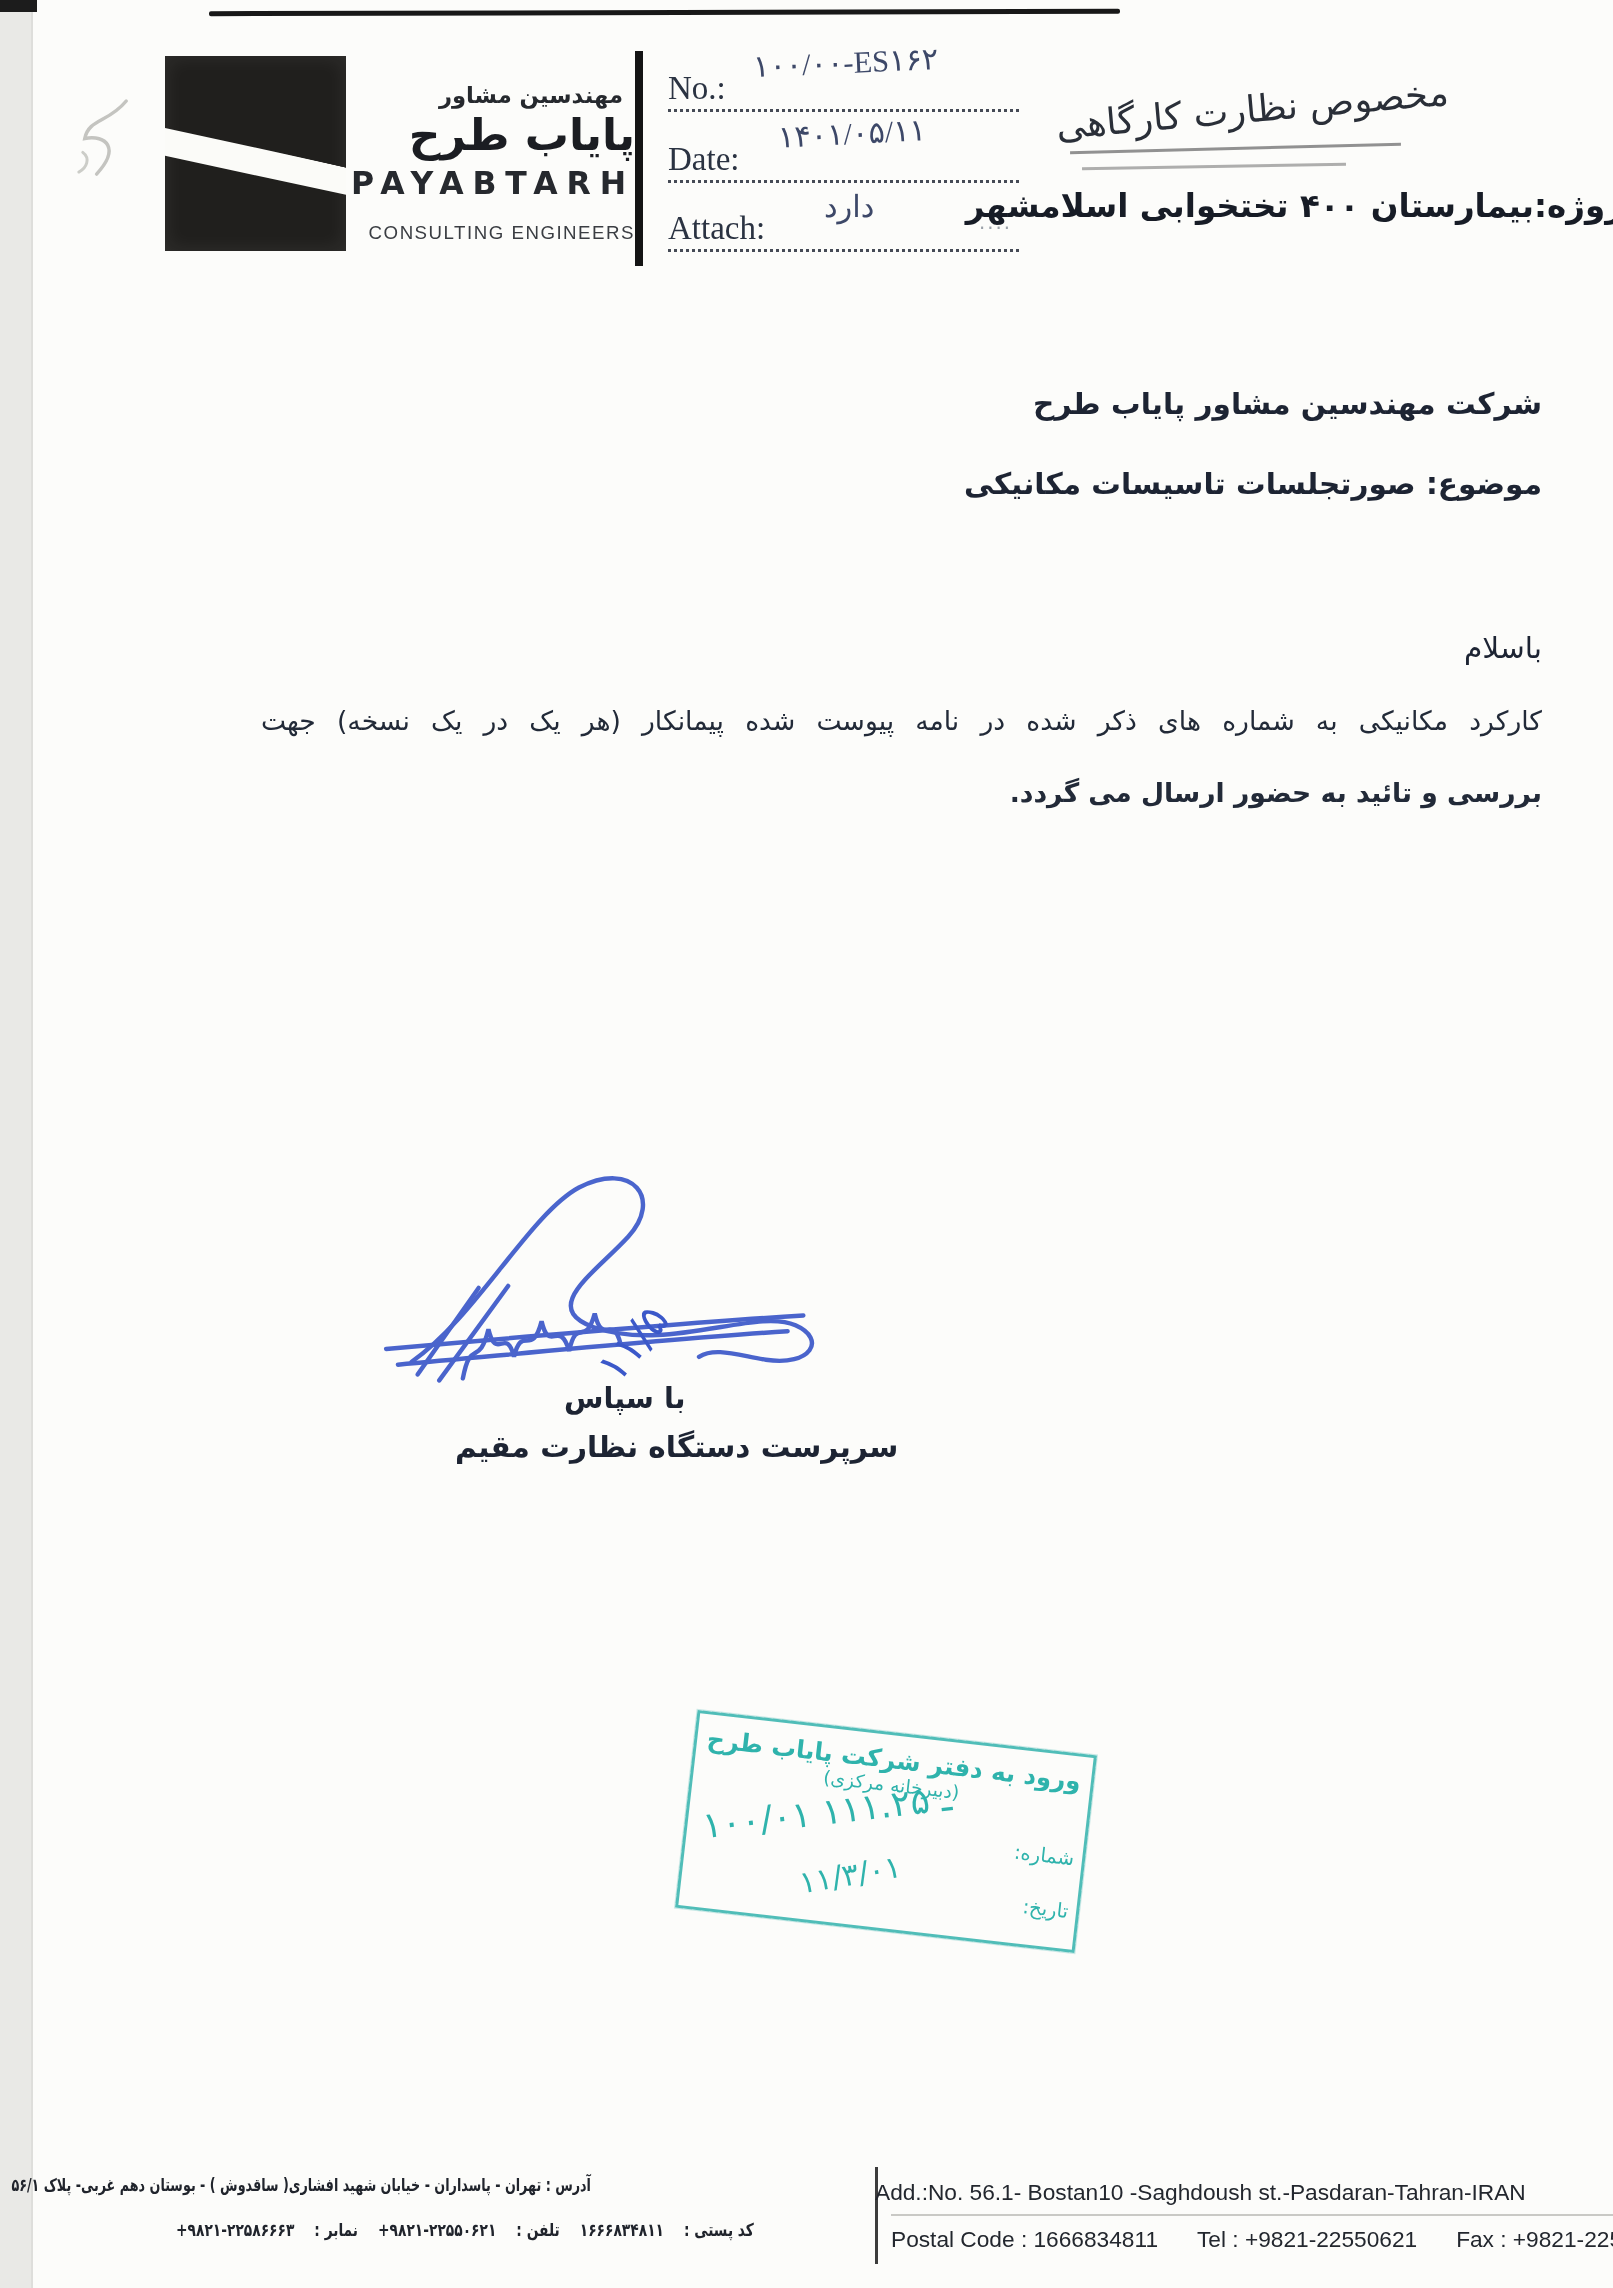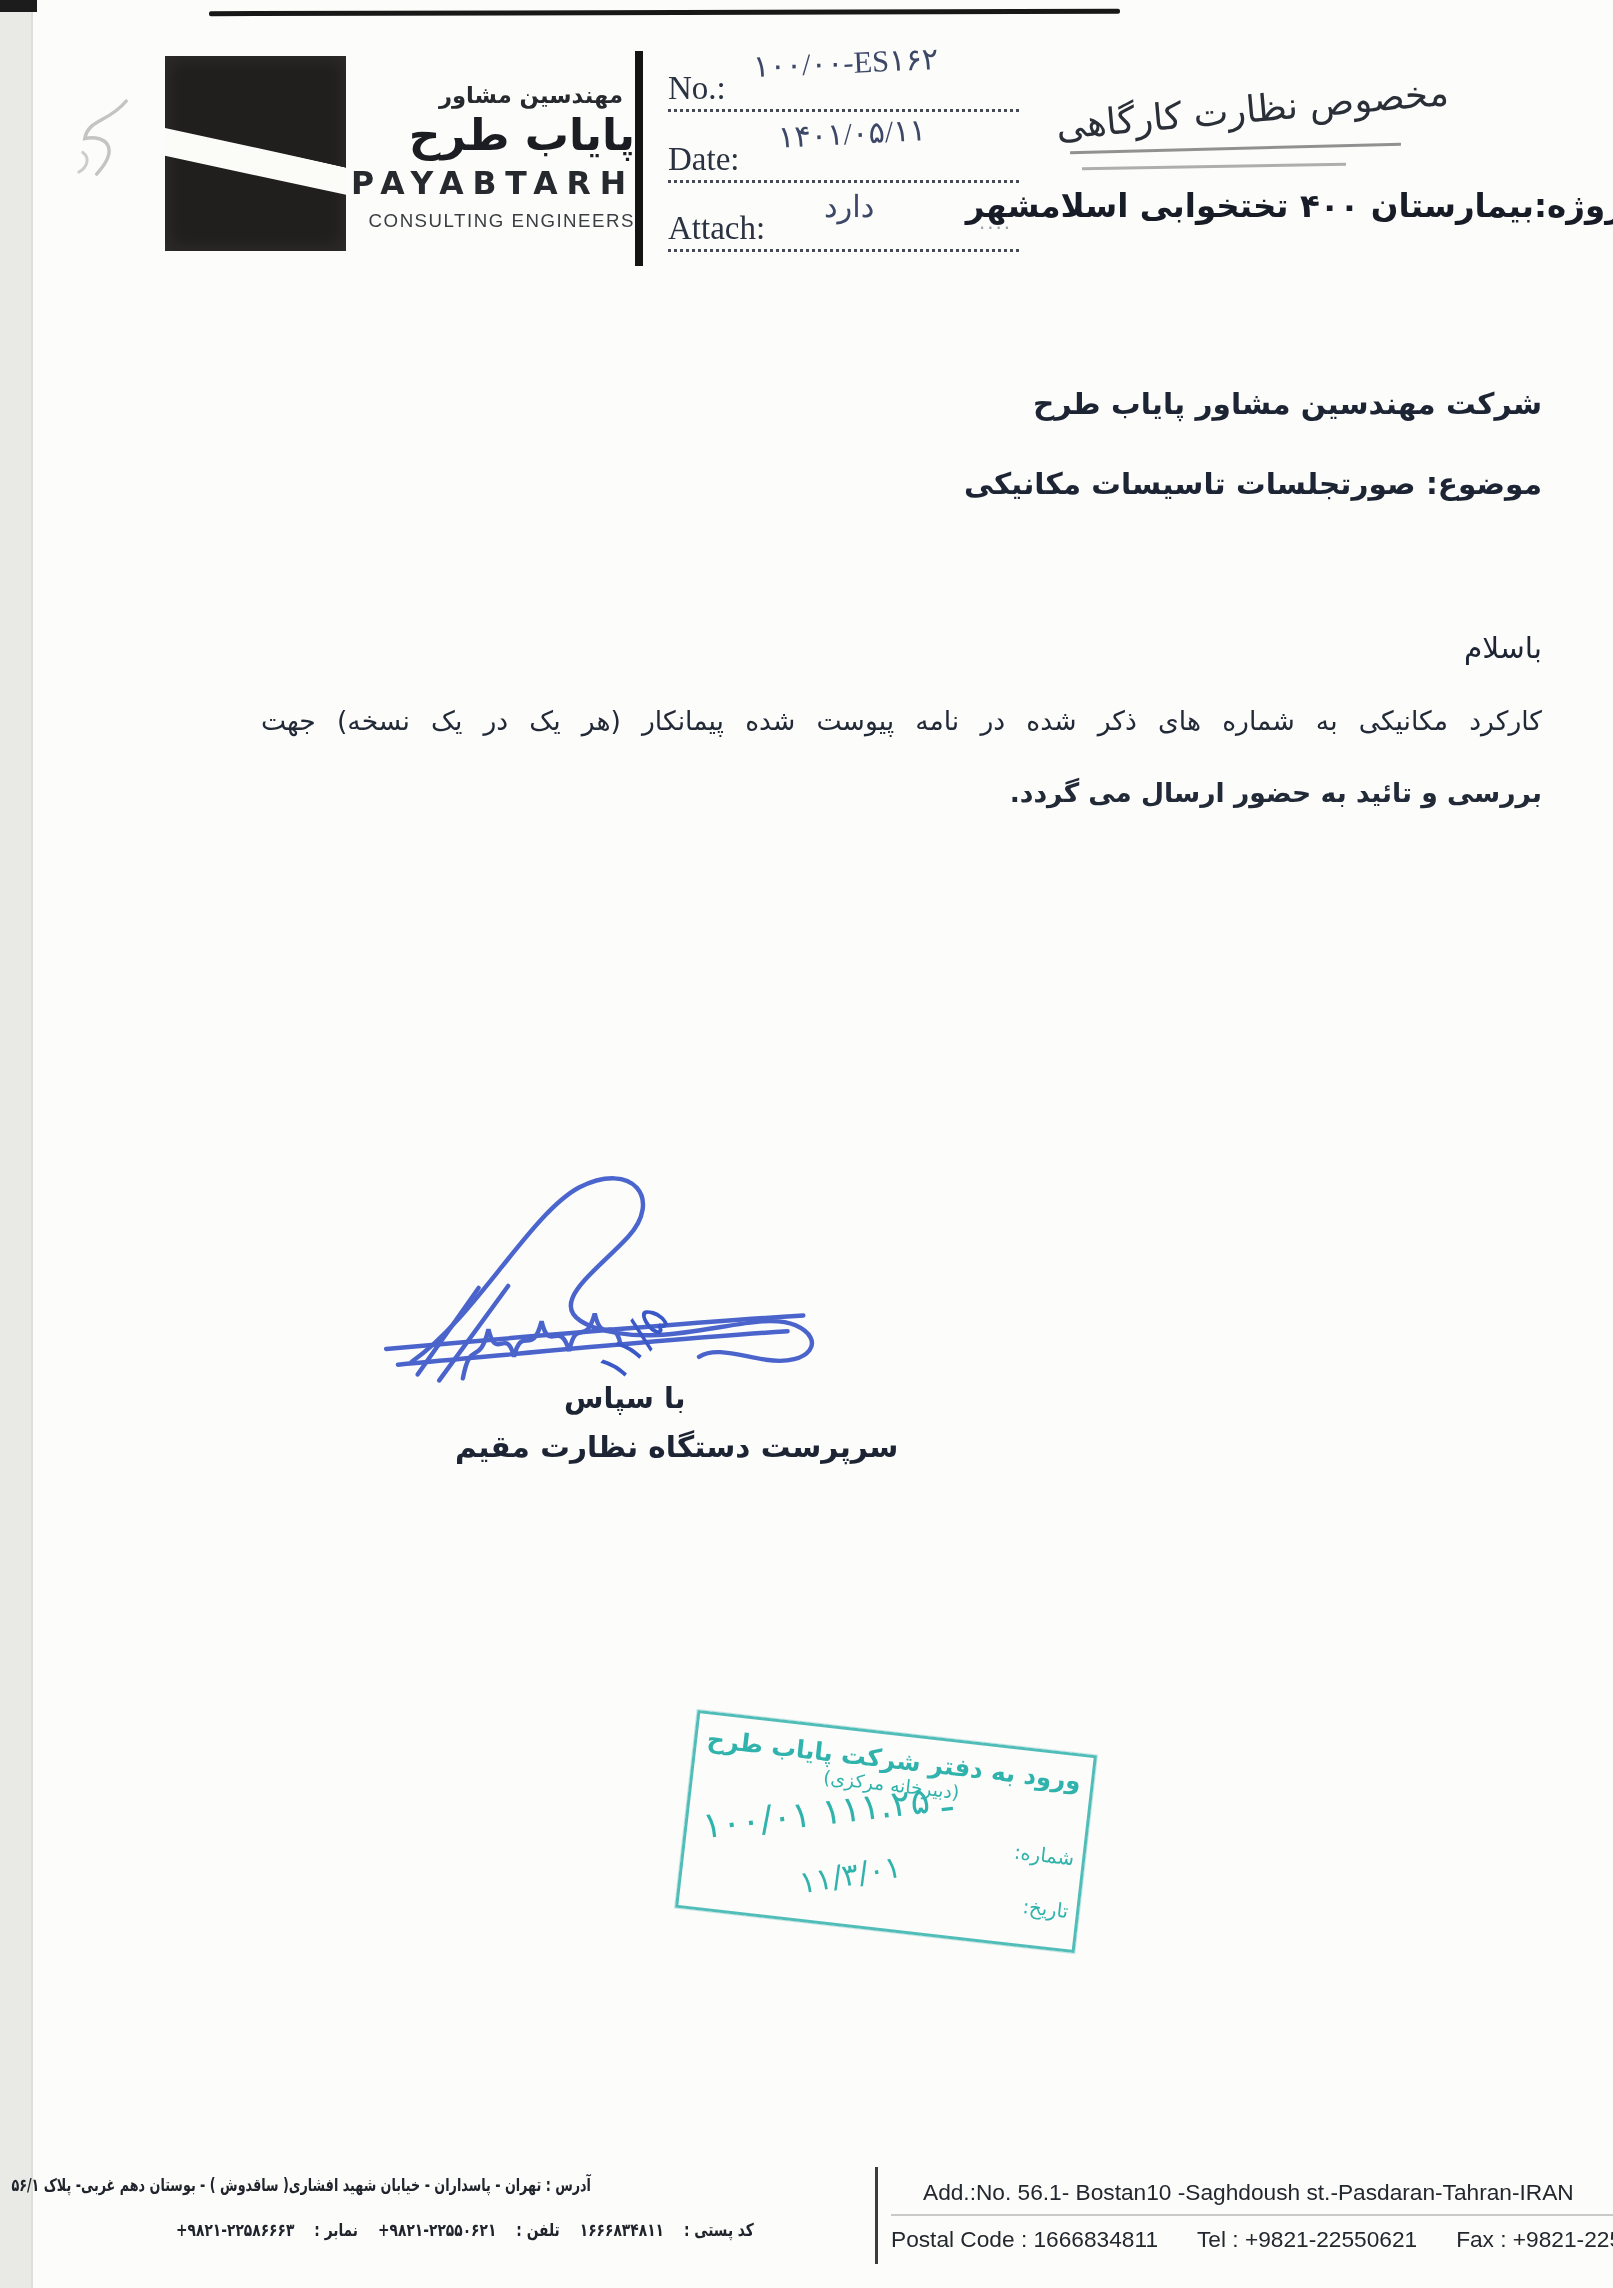--- a/index.html
+++ b/index.html
@@ -17,21 +17,21 @@
 
   
   .logo-square { left:165px; top:56px; width:181px; height:195px; background:#201f1d;
                  box-shadow:inset 0 0 21.7px rgba(255,255,255,.08); overflow:hidden; }
   .logo-stripe { position:absolute; left:-9.9px; top:91px; width:202px; height:29.6px; background:#fbfbf8;
                  transform:rotate(13deg); clip-path:polygon(0 8%, 95% 0, 100% 90%, 2% 100%); }
   .logo-text { left:347px; top:83px; width:288px; text-align:right; line-height:1.12; }
   .logo-fa-small { font-size:22.7px; font-weight:bold; color:#26292e; padding-left:2px; padding-right:12px; }
   .logo-fa-large { font-size:44px; font-weight:bold; color:#1b1d22; margin-top:2px; }
   .logo-en { font-size:31.5px; font-weight:bold; letter-spacing:8.9px; color:#26292e; margin-top:5.9px; white-space:nowrap; }
-  .logo-en-sub { font-size:18.7px; letter-spacing:1.5px; color:#3a3d42; margin-top:10px; font-family:"Liberation Sans",sans-serif; }
+  .logo-en-sub { font-size:18.7px; letter-spacing:1.5px; color:#3a3d42; margin-top:22px; font-family:"Liberation Sans",sans-serif; }
 
   .header-divider { left:635px; top:51px; width:7.9px; height:215px; background:#141414; }
 
   
   .ref-row { left:668px; width:351px; height:59px; border-bottom:3px dotted #454a55; font-family:"Liberation Serif", serif; }
   .ref-label { position:absolute; left:0; bottom:2px; font-size:33px; color:#2b3342; }
   .ref-value { position:absolute; font-size:30.5px; color:#3d4868; white-space:nowrap; }
   .ref-no   { top:53px; }
   .ref-date { top:124px; }
   .ref-att  { top:193px; }
@@ -76,21 +76,21 @@
                   transform:rotate(-16deg); white-space:nowrap; }
 
   
   .footer-fa1 { left:59px; top:2175px; width:532px; text-align:right; font-size:17.7px; font-weight:bold;
                 white-space:nowrap; transform:scaleX(.72); transform-origin:right center; color:#20242c; }
   .footer-fa2 { left:59px; top:2220px; width:532px; display:flex; flex-direction:row; justify-content:flex-end;
                 gap:25.6px; font-size:17.7px; font-weight:bold; white-space:nowrap;
                 transform:scaleX(.78); transform-origin:right center; color:#20242c; direction:rtl; }
   .footer-vline { left:875px; top:2167px; width:3px; height:97px; background:#3c3c3c; }
   .footer-hline { left:891px; top:2214px; width:722px; height:2px; background:#c9c9c5; }
-  .footer-en1 { left:923px; top:2179px; font-size:22.7px; font-family:"Liberation Sans",sans-serif; color:#23272e; white-space:nowrap; }
+  .footer-en1 { left:875px; top:2179px; font-size:22.7px; font-family:"Liberation Sans",sans-serif; color:#23272e; white-space:nowrap; }
   .footer-en2 { left:891px; top:2226px; font-size:22.7px; font-family:"Liberation Sans",sans-serif; color:#23272e;
                 white-space:nowrap; display:flex; gap:39px; }
 </style>
 </head>
 <body>
 
 <div class="page">
 
   <div class="abs edge-strip"></div>
   <div class="abs corner-mark"></div>

